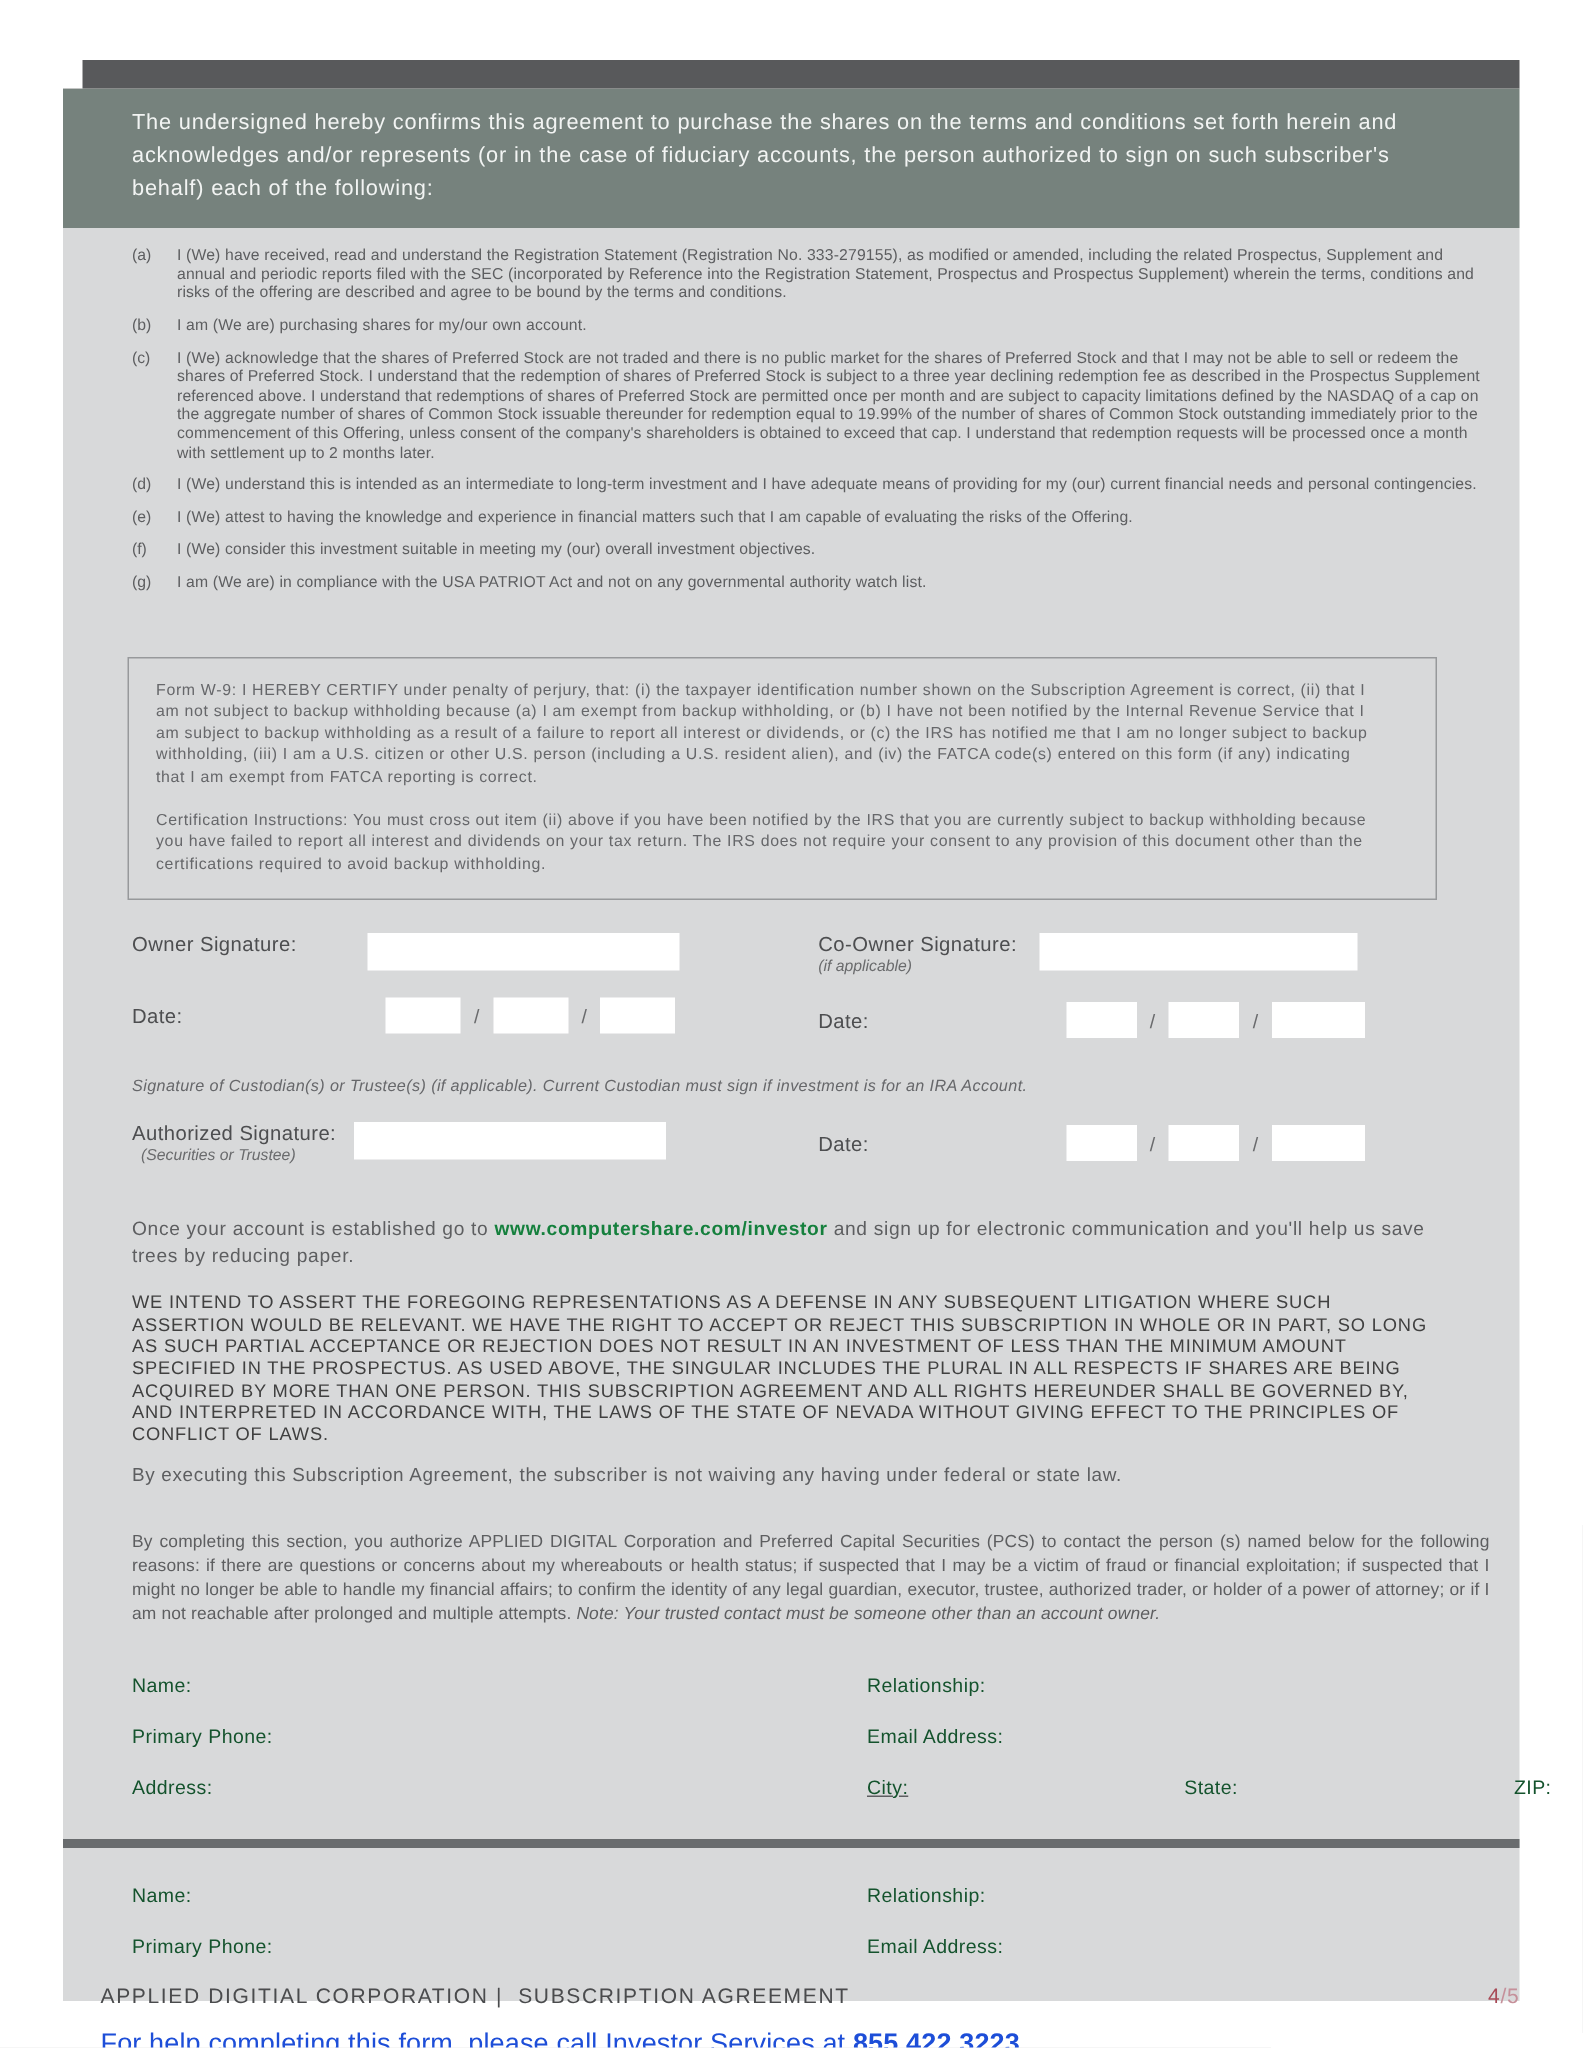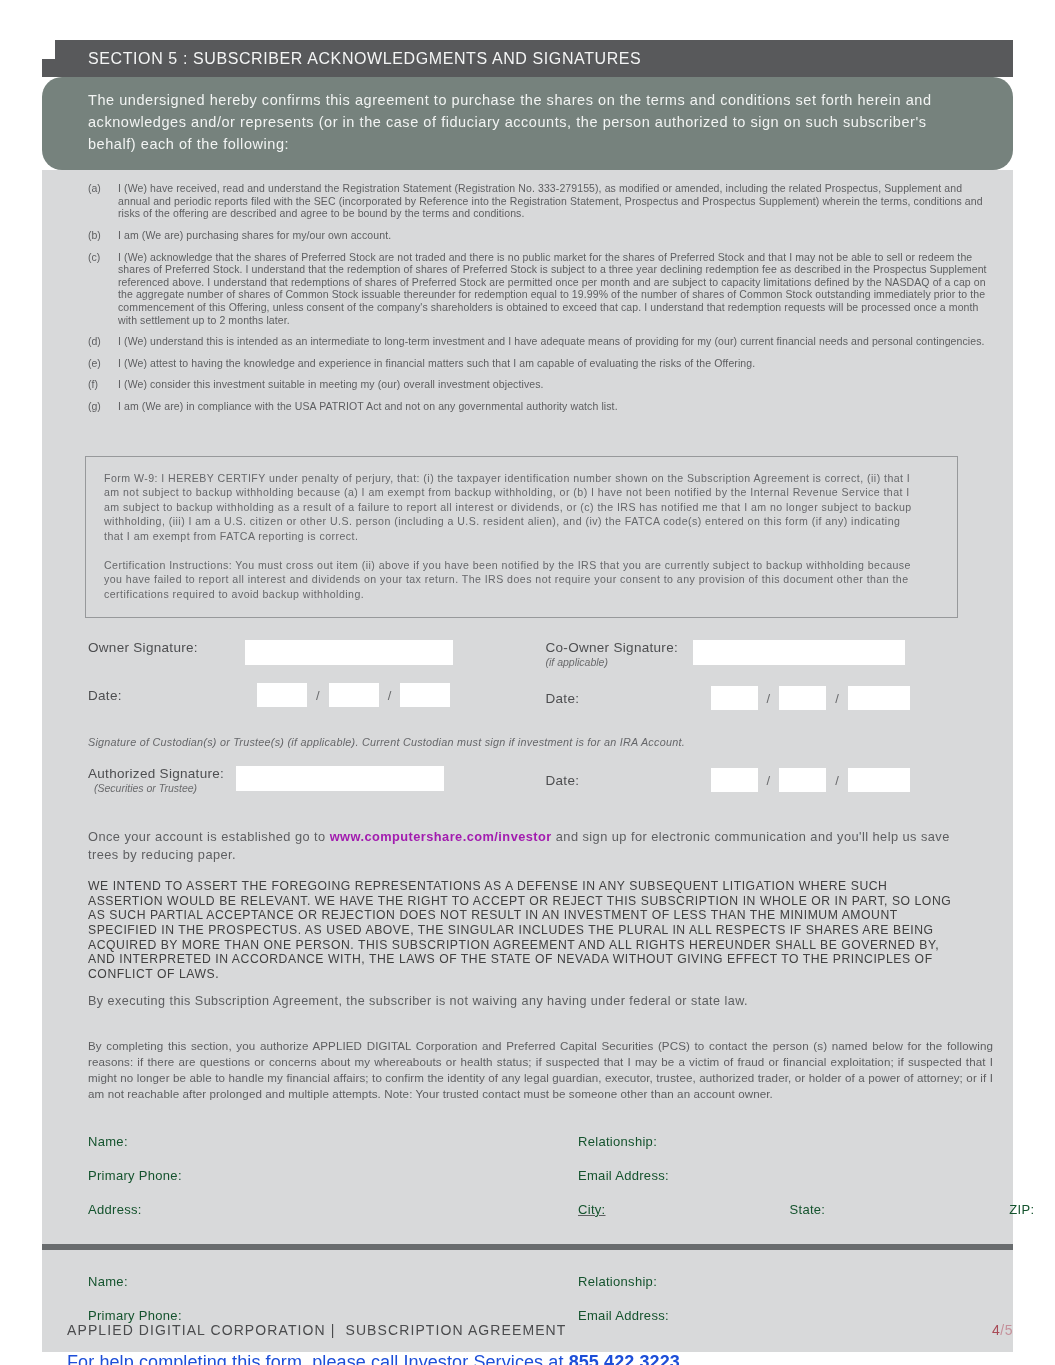--- a/index.html
+++ b/index.html
@@ -27,21 +27,20 @@
   }
 
   
   .intro {
     background: #76827d;
     color: #f2f4f3;
     font-size: 14.5px;
     line-height: 1.5;
     letter-spacing: 0.55px;
     padding: 13px 40px 15px 46px;
-    border-radius: 20px;
   }
 
   
   .body-gray { background: #d8d9da; padding-bottom: 2px; }
 
   
   .ack-list { padding: 12px 20px 4px 46px; }
   .ack-item { display: flex; margin-bottom: 9px; }
   .ack-item .lbl { width: 30px; flex: 0 0 30px; font-size: 10.5px; line-height: 12.6px; }
   .ack-item .txt { flex: 1; font-size: 10.5px; line-height: 12.6px; letter-spacing: 0.1px; }
@@ -78,31 +77,31 @@
   }
   .slash { font-size: 13px; color: #6a6b6d; padding: 0 9px; }
   .custodian-note {
     font-size: 10.8px; font-style: italic; letter-spacing: 0.25px;
     color: #66676a; margin: 26px 0 6px 0;
   }
 
   
   .para-area { padding: 0 55px 0 46px; }
   .cs-line { margin-top: 34px; font-size: 12.8px; line-height: 1.4; letter-spacing: 0.45px; color: #5d5e60; }
-  .cs-line .bold { font-weight: bold; color: #a21caf; }
+  .cs-line .bold { font-weight: bold; color: #15803d; }
   .caps-para { margin-top: 15px; font-size: 12.2px; line-height: 14.6px; letter-spacing: 0.55px; color: #404040; }
   .exec-line { margin: 13px 0 16px 0; font-size: 12.6px; letter-spacing: 0.45px; color: #5d5e60; }
 
   
   .s6-intro {
     padding: 12px 20px 8px 46px;
     font-size: 11.6px; line-height: 16px; letter-spacing: 0.1px;
     color: #5d5e60; text-align: justify;
   }
-  .s6-intro .note { }
+  .s6-intro .note { font-style: italic; }
 
   .contact-block { padding: 14px 20px 18px 46px; }
   .contact-grid { display: grid; grid-template-columns: 490px 1fr; }
   .c-row { display: flex; align-items: center; height: 34px; }
   .c-label { font-size: 13px; font-weight: 500; color: #14532d; letter-spacing: 0.3px; white-space: nowrap; }
   .c-input { background: transparent; border: none; outline: none; flex: 1; min-width: 20px; height: 22px; font-size: 13px; color: #333; margin-left: 8px; }
   .c-trio { display: flex; align-items: center; height: 34px; }
   .c-trio .seg-city { flex: 0 0 170px; display: flex; align-items: center; text-decoration: underline; }
   .c-trio .seg-state { flex: 0 0 147px; display: flex; align-items: center; }
   .c-trio .seg-zip { flex: 1; display: flex; align-items: center; }
@@ -126,21 +125,20 @@
   .footer-page .pg-cur { color: #a84a56; }
   .footer-page .pg-rest { color: #c5909a; }
 </style>
 </head>
 <body>
 
 <div class="sheet">
 
   <div class="section-bar">
     <span class="notch"></span>
-    <span>SECTION 5 : SUBSCRIBER ACKNOWLEDGMENTS AND SIGNATURES</span>
   </div>
 
   <div class="intro">The undersigned hereby confirms this agreement to purchase the shares on the terms and conditions set forth herein and acknowledges and/or represents (or in the case of fiduciary accounts, the person authorized to sign on such subscriber's behalf) each of the following:</div>
 
   <div class="body-gray">
 
     <div class="ack-list">
       <div class="ack-item">
         <span class="lbl">(a)</span>
         <span class="txt">I (We) have received, read and understand the Registration Statement (Registration No. 333-279155), as modified or amended, including the related Prospectus, Supplement and annual and periodic reports filed with the SEC (incorporated by Reference into the Registration Statement, Prospectus and Prospectus Supplement) wherein the terms, conditions and risks of the offering are described and agree to be bound  by the terms and conditions.</span>

